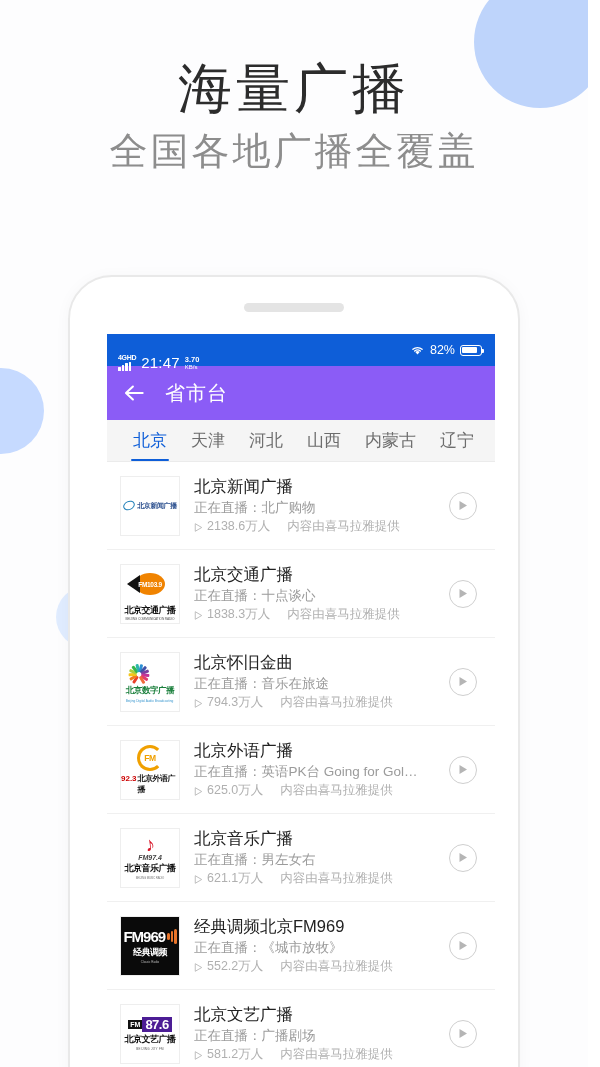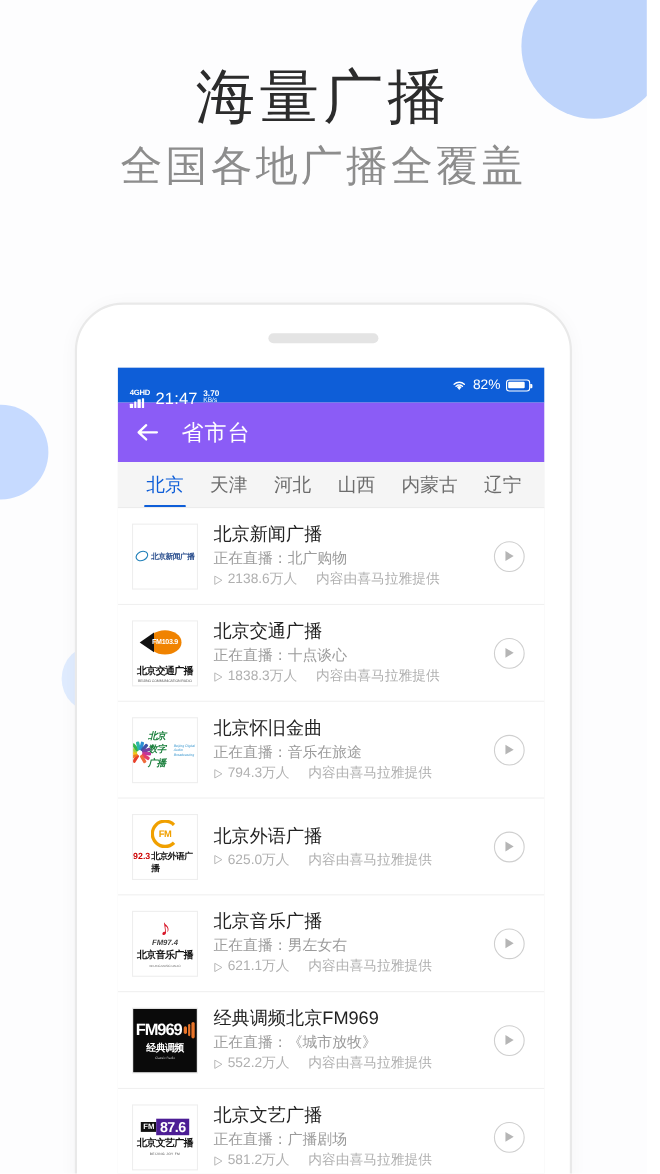--- a/index.html
+++ b/index.html
@@ -50,21 +50,21 @@
     background: #f3f3f3;
     overflow: hidden;
   }
 
   
   .statusbar {
     height: 32px; background: #0e5ed8;
     display: flex; align-items: center;
     padding: 0 13px 0 11px; color: #fff;
   }
-  .sb-left { display: flex; align-items: flex-start; gap: 5px; margin-top: 24px; }
+  .sb-left { display: flex; align-items: flex-end; gap: 5px; margin-top: 24px; }
   .net-stack { display: flex; flex-direction: column; align-items: flex-start; line-height: 1; }
   .net-label { font-size: 7px; font-weight: bold; letter-spacing: -0.3px; margin-bottom: 1px; }
   .bars { display: flex; align-items: flex-end; gap: 1px; height: 9px; }
   .bars i { display: block; width: 2.5px; background: #fff; border-radius: 0.5px; }
   .bars i:nth-child(1){ height: 4px; }
   .bars i:nth-child(2){ height: 6px; }
   .bars i:nth-child(3){ height: 7.5px; }
   .bars i:nth-child(4){ height: 9px; }
   .sb-time { font-size: 15px; font-weight: 500; letter-spacing: 0.2px; }
   .sb-rate { display: flex; flex-direction: column; line-height: 1; margin-bottom: 1px; }
@@ -156,21 +156,21 @@
     position: absolute; left: -8px; top: 50%; transform: translateY(-50%);
     width: 0; height: 0; border-top: 9px solid transparent; border-bottom: 9px solid transparent;
     border-right: 13px solid #111;
   }
   .lg2 .fm { position: absolute; left: 50%; top: 50%; transform: translate(-50%,-50%);
     font-size: 6.5px; color: #fff; font-weight: bold; letter-spacing: -0.3px; z-index: 2; }
   .lg2 .bot { height: 20px; display: flex; flex-direction: column; align-items: center; justify-content: center; }
   .lg2 .bot .c { font-size: 9px; color: #111; font-weight: bold; letter-spacing: -0.5px; }
   .lg2 .bot .e { font-size: 3.2px; color: #555; letter-spacing: -0.1px; }
 
-  .lg3 { display: flex; align-items: center; gap: 2px; font-style: italic; }
+  .lg3 { display: flex; flex-direction: column; gap: 2px; }
   .lg3 .ring { width: 26px; height: 22px; position: relative; }
   .lg3 .ring i { position: absolute; left: 50%; top: 50%; width: 2.6px; height: 8px; border-radius: 1px;
     transform-origin: 50% 130%; }
   .lg3 .c { font-size: 8.5px; color: #1a7f3c; font-weight: bold; letter-spacing: -0.4px; }
   .lg3 .e { font-size: 3.2px; color: #3f9ad0; }
 
   .lg4 { display: flex; flex-direction: column; align-items: center; }
   .lg4 .circ {
     width: 26px; height: 26px; border: 3px solid #f0a000; border-radius: 50%;
     border-right-color: transparent; position: relative; display: flex; align-items: center; justify-content: center;
@@ -380,20 +380,21 @@
                   <span>FM</span>
                 </div>
               <div class="row2">
                 <span class="fq">92.3</span>
                 <span class="nm">北京外语广播</span>
               </div>
             </div>
           </div>
           <div class="row-mid">
             <div class="r-title">北京外语广播</div>
+            <div class="r-live">正在直播：英语PK台  Going for Gol…</div>
             <div class="r-meta">
               <svg width="9" height="9" viewBox="0 0 10 10">
                   <path d="M1.4 0.8 L8.6 5 L1.4 9.2 Z" fill="none" stroke="#b8b8b8" stroke-width="1"></path>
                 </svg>
               <span>625.0万人</span>
               <span class="sep"></span>
               <span>内容由喜马拉雅提供</span>
             </div>
           </div>
           <div class="play-btn">

